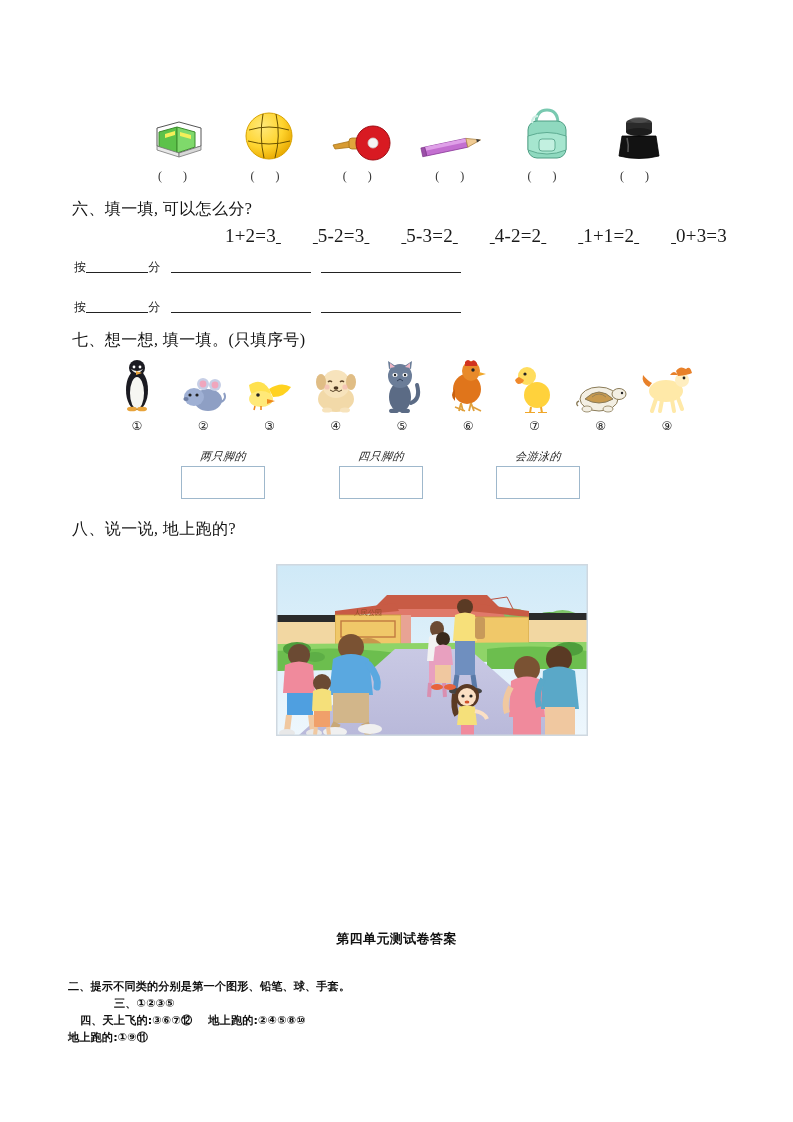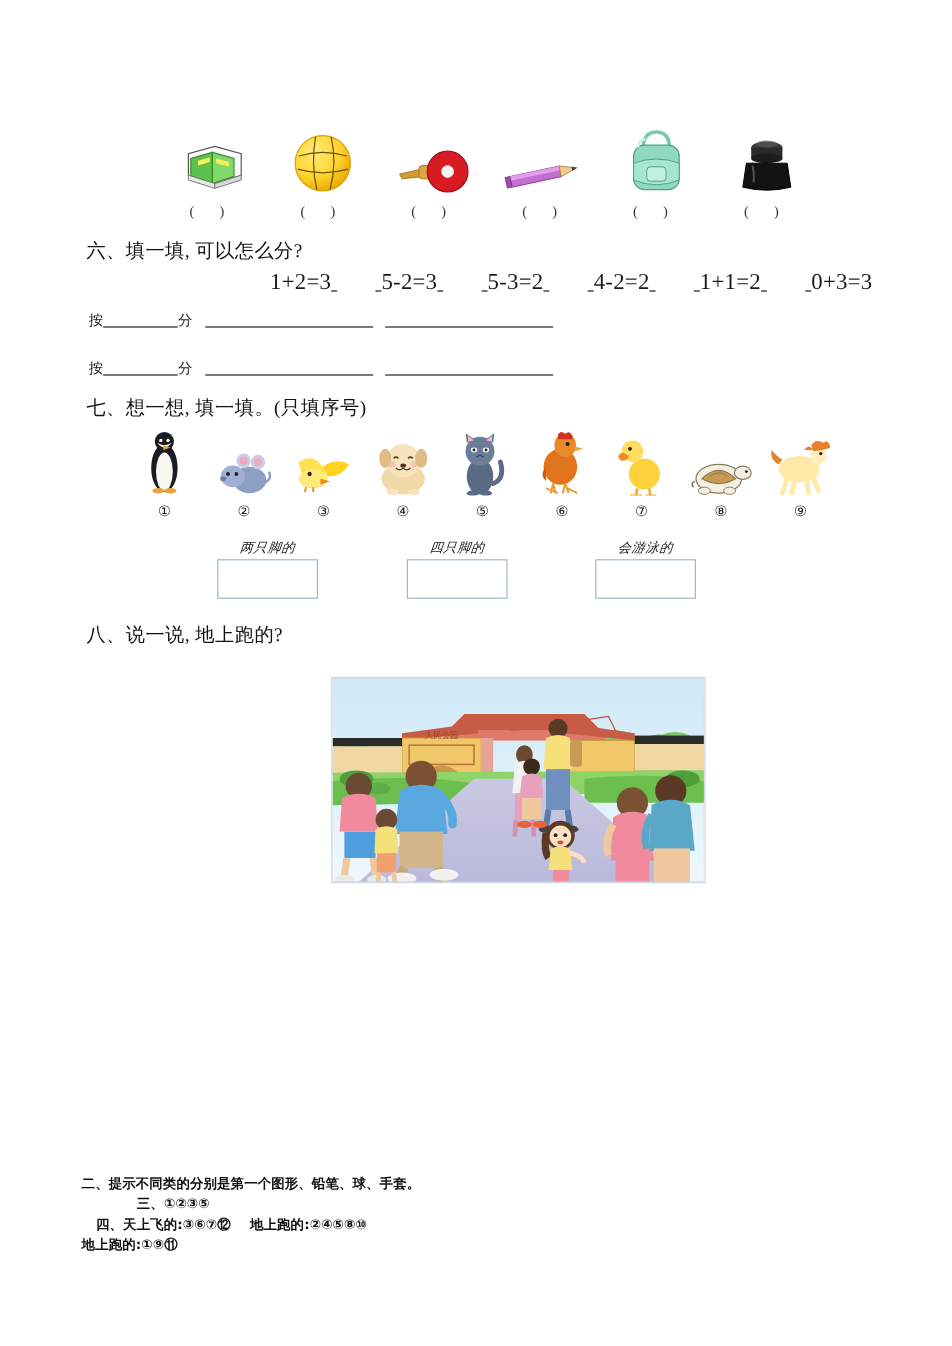--- a/index.html
+++ b/index.html
@@ -578,20 +578,21 @@
       <g>
         <circle cx="282" cy="94" r="13" fill="#5a3a24"></circle>
         <path d="M266 106 Q282 97 298 106 L302 144 L264 144 Z" fill="#5aa8c8"></path>
         <rect x="268" y="142" width="30" height="28" fill="#f0c8a0"></rect>
         <path d="M266 114 Q258 128 262 142" stroke="#5aa8c8" stroke-width="6" fill="none"></path>
       </g>
       <rect x="0" y="0" width="310" height="170" fill="none" stroke="#cfd8e0" stroke-width="1"></rect>
     </svg>
   </div>
 
+  <div class="abs ans-title" style="left:0; top:930px; width:793px; text-align:center;">第四单元测试卷答案</div>
 
   <div class="abs ans-line" style="left:68px; top:979px;">二、提示不同类的分别是第一个图形、铅笔、球、手套。</div>
   <div class="abs ans-line" style="left:72px; top:996px;margin-left:42px;">三、①②③⑤</div>
   <div class="abs ans-line" style="left:80px; top:1013px;">
     <span>四、天上飞的:③⑥⑦⑫</span><span class="ans-gap"></span><span>地上跑的:②④⑤⑧⑩</span>
   </div>
   <div class="abs ans-line" style="left:68px; top:1030px;">地上跑的:①⑨⑪</div>
 
 </div>
 

